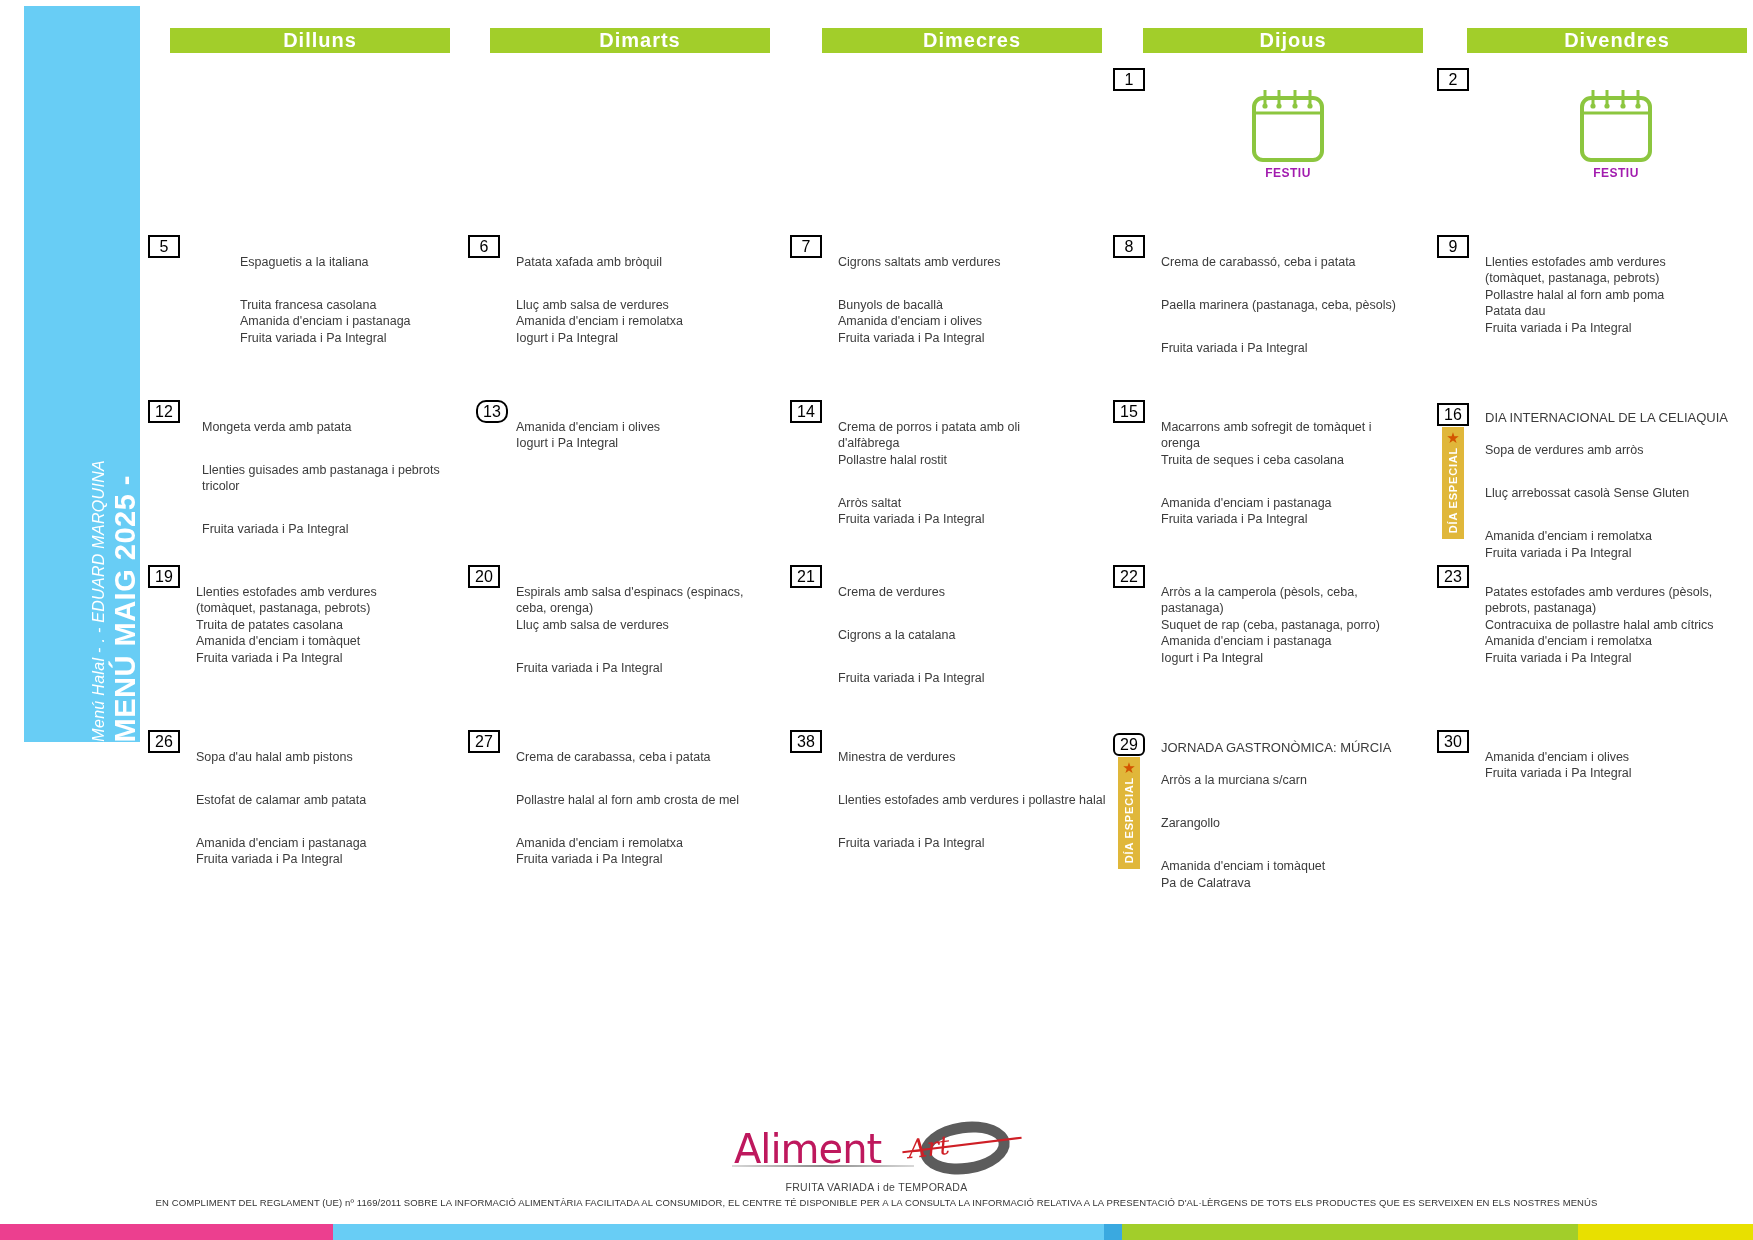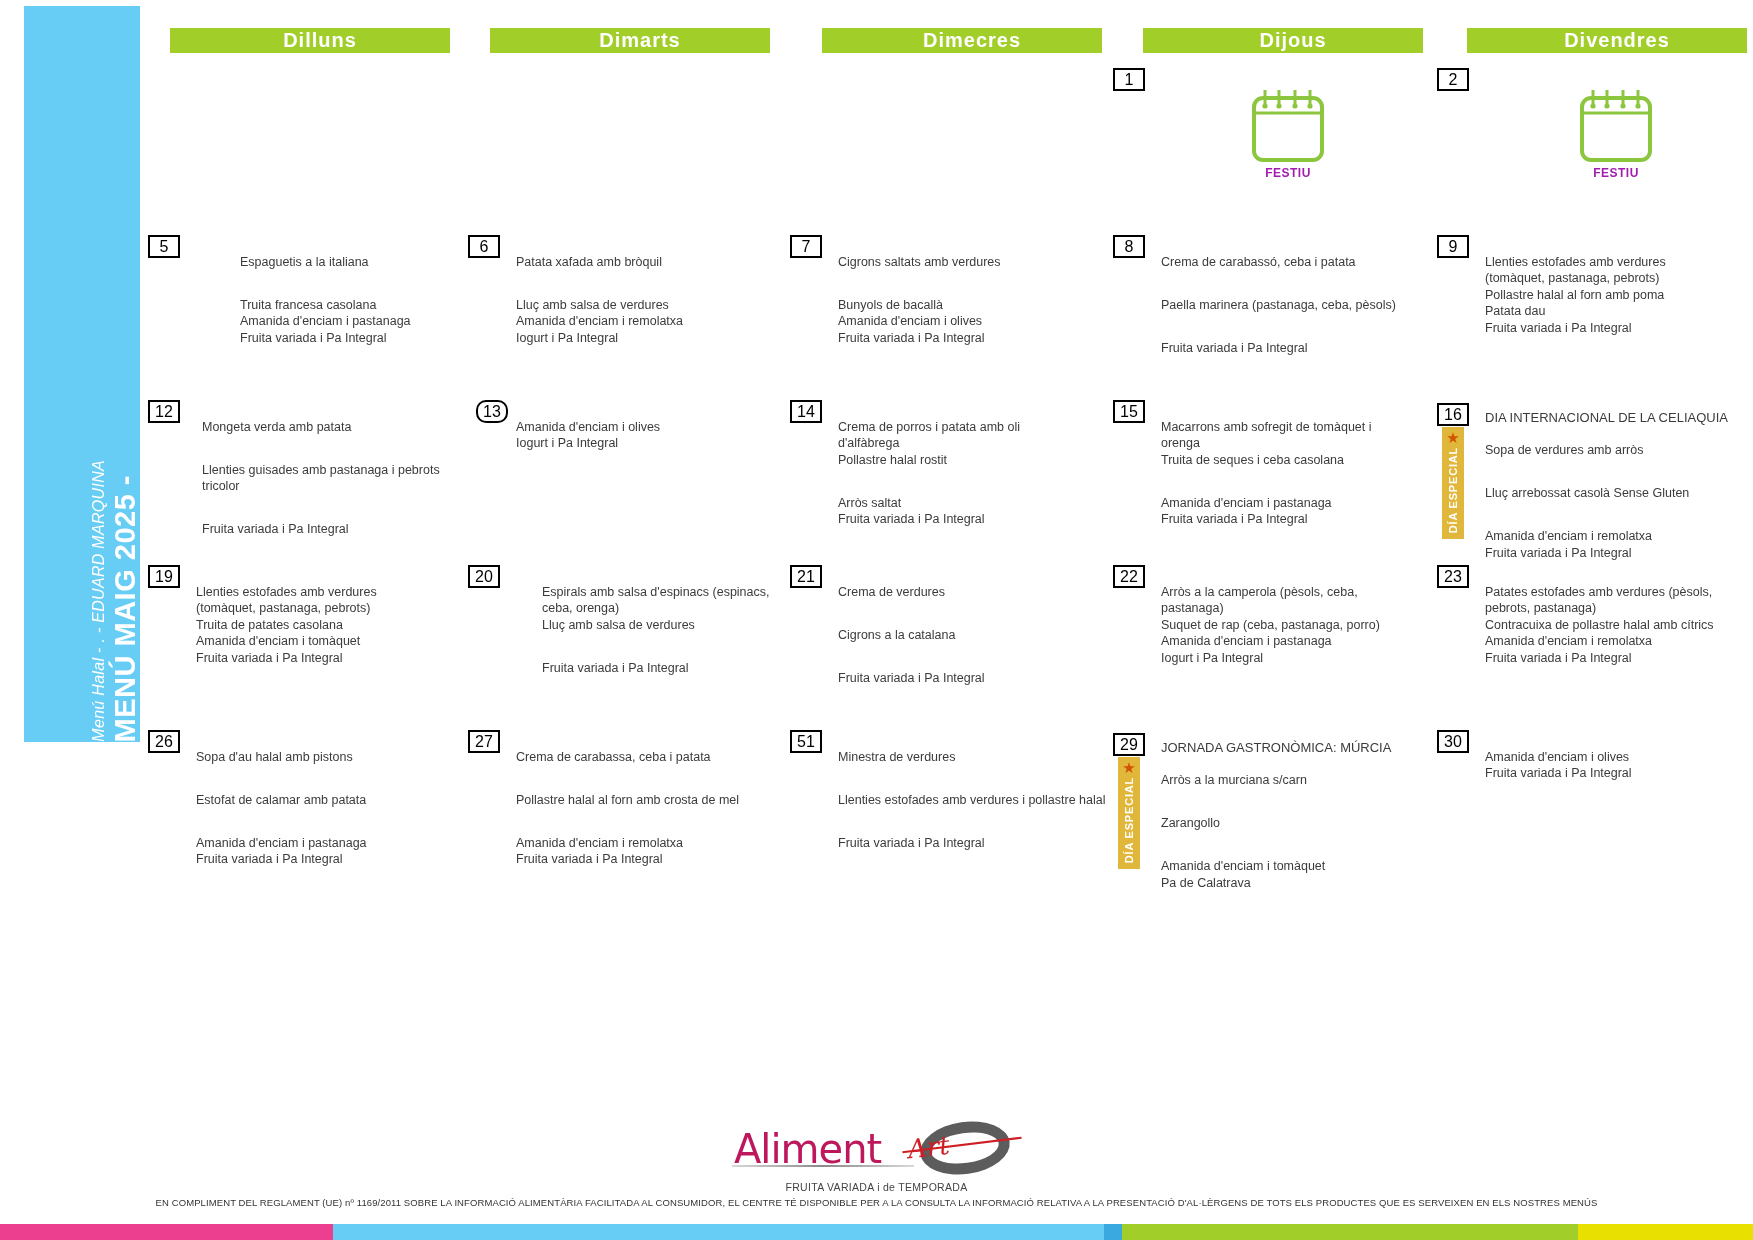--- a/index.html
+++ b/index.html
@@ -320,21 +320,21 @@
   <div class="daynum" style="left:148px;top:565px;">19</div>
   <div class="menu-block" style="left:196px;top:567px;width:252px;">
     <div class="grp">Llenties estofades amb verdures
 (tomàquet, pastanaga, pebrots)
 Truita de patates casolana
 Amanida d'enciam i tomàquet
 Fruita variada i Pa Integral</div>
   </div>
 
   <div class="daynum" style="left:468px;top:565px;">20</div>
-  <div class="menu-block" style="left:516px;top:567px;width:246px;margin-left:26px;">
+  <div class="menu-block" style="left:516px;top:567px;width:246px;">
     <div class="grp">Espirals amb salsa d'espinacs (espinacs, ceba, orenga)
 Lluç amb salsa de verdures</div>
     <div class="grp">Fruita variada i Pa Integral</div>
   </div>
 
   <div class="daynum" style="left:790px;top:565px;">21</div>
   <div class="menu-block" style="left:838px;top:567px;width:246px;">
     <div class="grp">Crema de verdures</div>
     <div class="grp">Cigrons a la catalana</div>
     <div class="grp">Fruita variada i Pa Integral</div>
@@ -365,28 +365,28 @@
   </div>
 
   <div class="daynum" style="left:468px;top:730px;">27</div>
   <div class="menu-block" style="left:516px;top:732px;width:252px;">
     <div class="grp">Crema de carabassa, ceba i patata</div>
     <div class="grp">Pollastre halal al forn amb crosta de mel</div>
     <div class="grp">Amanida d'enciam i remolatxa
 Fruita variada i Pa Integral</div>
   </div>
 
-  <div class="daynum" style="left:790px;top:730px;">51</div>
+  <div class="daynum" style="left:790px;top:730px;">38</div>
   <div class="menu-block" style="left:838px;top:732px;width:268px;">
     <div class="grp">Minestra de verdures</div>
     <div class="grp">Llenties estofades amb verdures i pollastre halal</div>
     <div class="grp">Fruita variada i Pa Integral</div>
   </div>
 
-  <div class="daynum" style="left:1113px;top:733px;">29</div>
+  <div class="daynum" style="left:1113px;top:733px;border-radius:6px;">29</div>
   <div class="ribbon" style="left:1118px;top:757px;height:112px;">
     <span class="star">★</span>
     <span class="rtxt">DÍA ESPECIAL</span>
   </div>
   <div class="menu-block" style="left:1161px;top:722px;width:262px;">
     <div class="special-title">JORNADA GASTRONÒMICA: MÚRCIA</div>
     <div class="grp">Arròs a la murciana s/carn</div>
     <div class="grp">Zarangollo</div>
     <div class="grp">Amanida d'enciam i tomàquet
 Pa de Calatrava</div>

